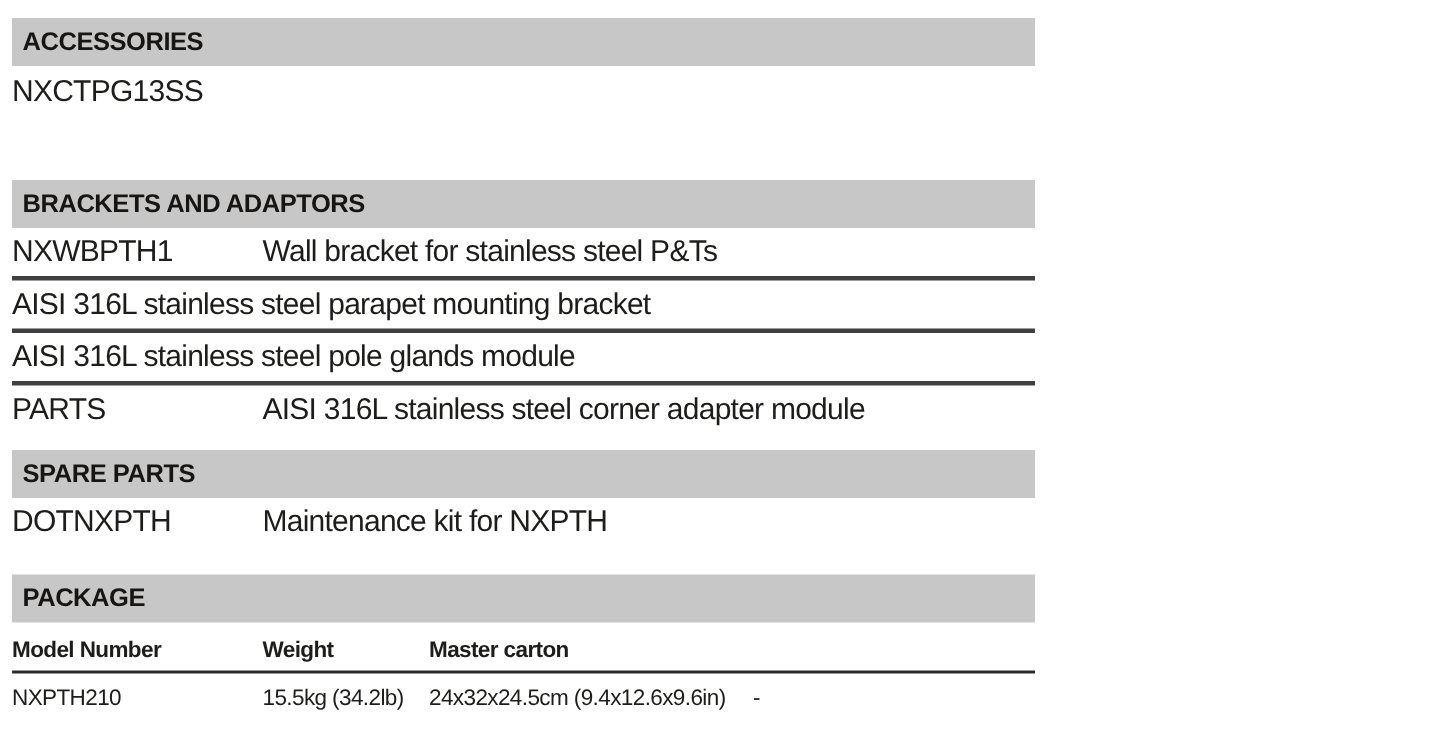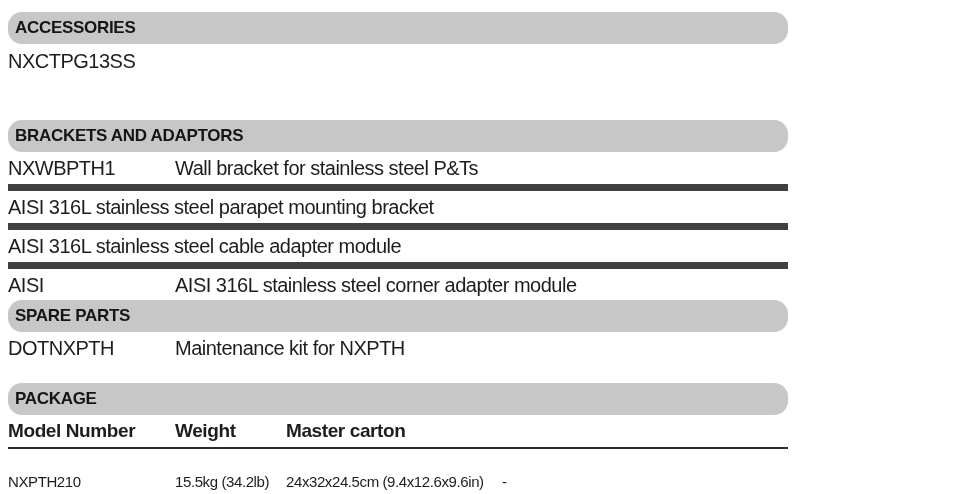--- a/index.html
+++ b/index.html
@@ -16,23 +16,22 @@
   }
   .sheet {
     position: relative;
     width: 960px;
     height: 494px;
     background: #ffffff;
   }
   .tbl {
     position: absolute;
     left: 8px;
-    width: 780px;
+    width: 682px;
     box-sizing: border-box;
-    border-radius: 14px;
   }
   .bar {
     background: #c7c7c7;
     height: 32px;
     display: flex;
     align-items: center;
     padding-left: 7px;
   }
   .bar .bar-title {
     font-weight: bold;
@@ -46,42 +45,43 @@
     font-size: 20px;
     letter-spacing: -0.5px;
     line-height: 25px;
   }
   .prow.fixed {
     height: 32px;
     align-items: center;
     line-height: 32px;
   }
   .prow.divided {
-    border-bottom: 7px solid #404040;
+    border-bottom: 3px solid #404040;
   }
   .c-model {
     flex: none;
     width: 167px;
   }
   .c-desc {
     flex: 1;
   }
   
   .pkg-head {
     display: flex;
+    align-items: center;
     height: 27px;
     border-bottom: 2px solid #2e2c2a;
     font-weight: bold;
-    font-size: 19px;
+    font-size: 15px;
     letter-spacing: -0.4px;
   }
   .pkg-row {
     display: flex;
     align-items: flex-end;
-    margin-top: 24px;
+    margin-top: 8px;
     font-size: 15px;
     letter-spacing: -0.4px;
   }
   .pc1 { flex: none; width: 167px; }
   .pc2 { flex: none; width: 111px; }
   .pc3 { flex: none; width: 216px; }
   .pc4 { flex: 1; }
 </style>
 </head>
 <body>
@@ -102,24 +102,24 @@
   </div>
   <div class="tbl" style="top:152px">
     <div class="prow fixed divided">
       <div class="c-model">NXWBPTH1</div>
       <div class="c-desc">Wall bracket for stainless steel P&amp;Ts</div>
     </div>
     <div class="prow fixed divided">
       <div class="c-desc">AISI 316L stainless steel parapet mounting bracket</div>
     </div>
     <div class="prow fixed divided">
-      <div class="c-desc">AISI 316L stainless steel cable adapter module</div>
+      <div class="c-desc">AISI 316L stainless steel pole glands module</div>
     </div>
     <div class="prow fixed">
-      <div class="c-model">AISI</div>
+      <div class="c-model">PARTS</div>
       <div class="c-desc">AISI 316L stainless steel corner adapter module</div>
     </div>
   </div>
 
   <div class="tbl bar" style="top:300px">
     <span class="bar-title">SPARE PARTS</span>
   </div>
   <div class="tbl" style="top:336px">
     <div class="prow">
       <div class="c-model">DOTNXPTH</div>

